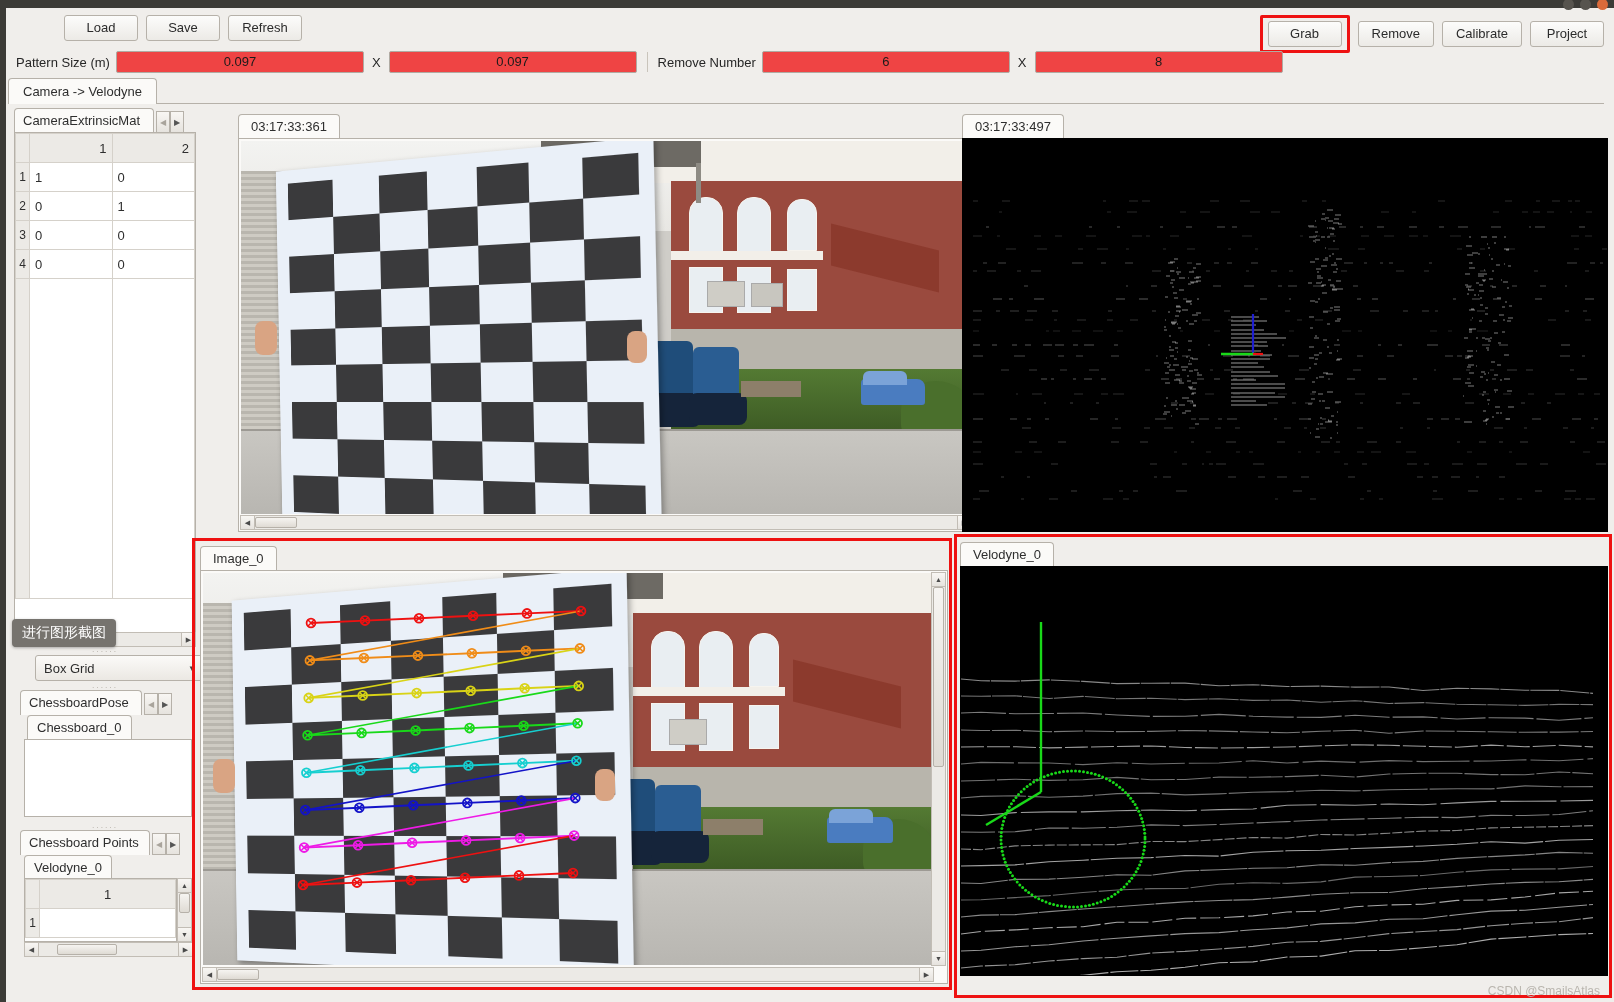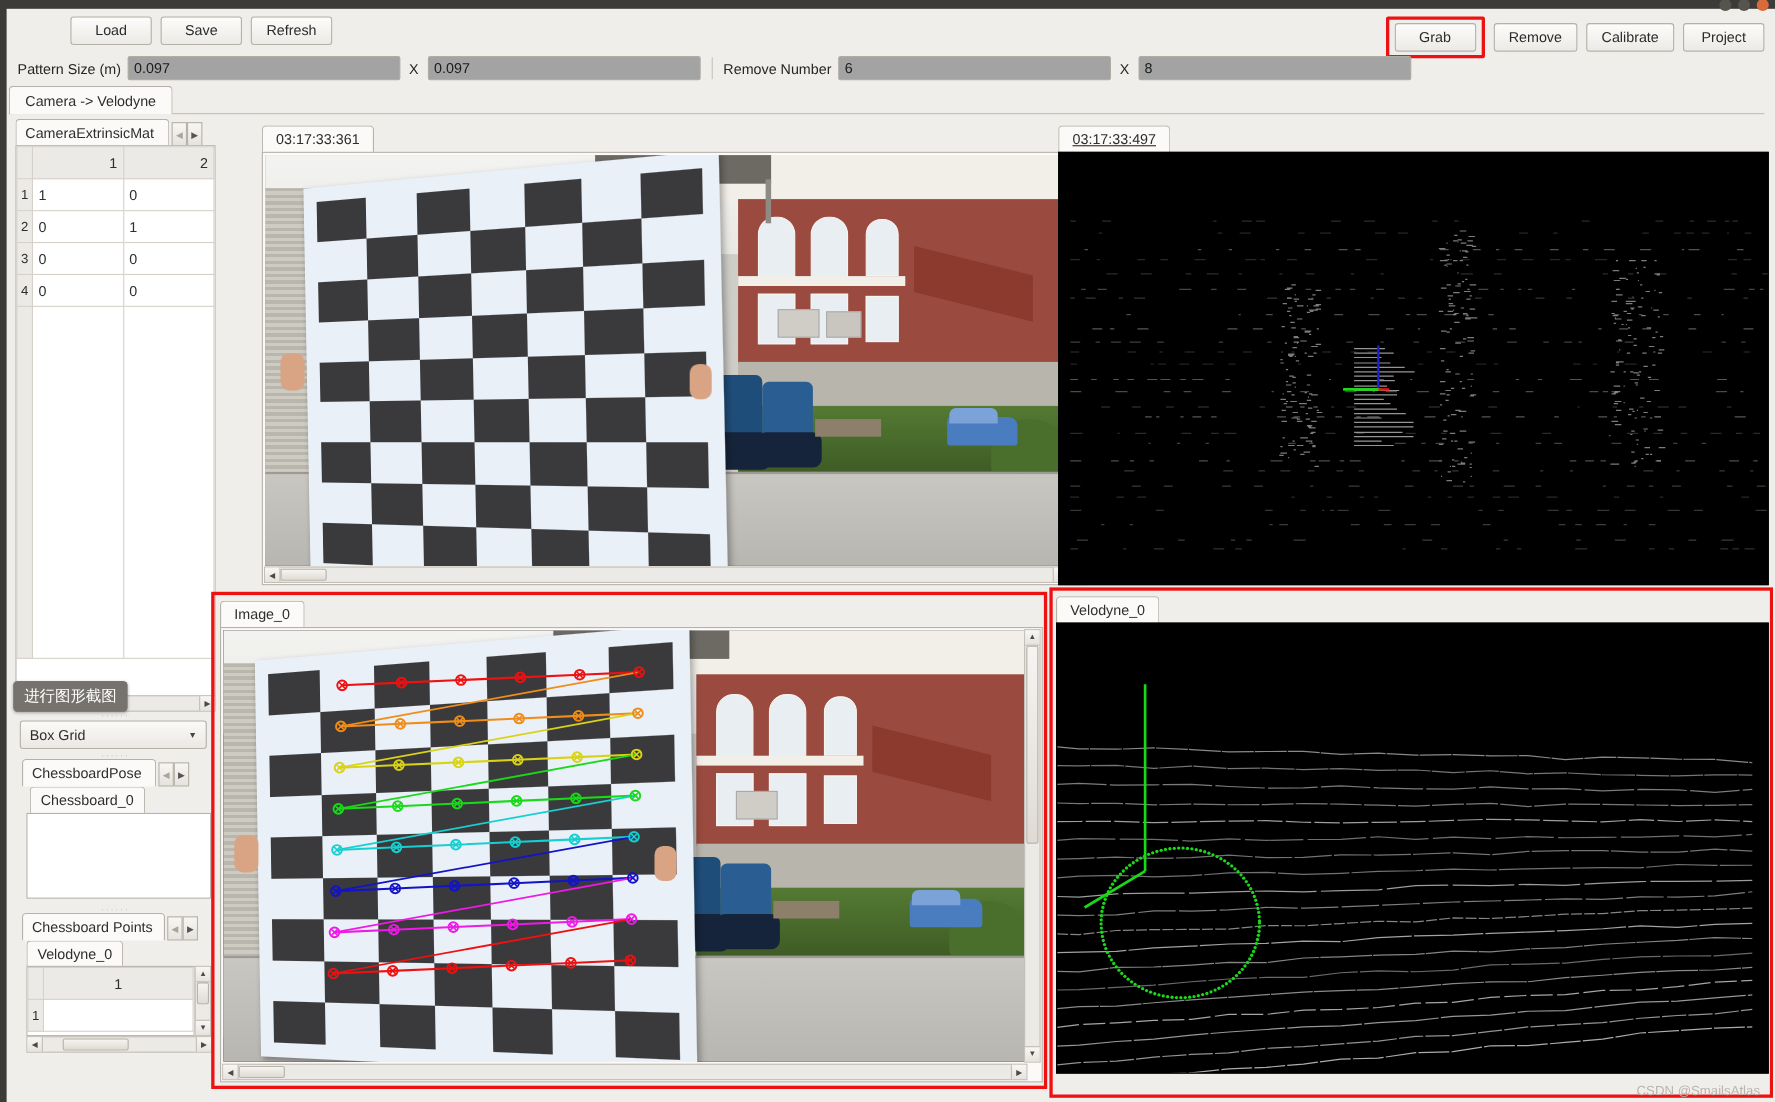--- a/index.html
+++ b/index.html
@@ -61,29 +61,30 @@
   }
 
   
   .paramrow {
     position: absolute; left: 6px; top: 48px; width: 1608px; height: 28px;
     display: flex; align-items: center; padding-left: 10px;
   }
   .plabel { font-size: 13px; color: #262626; margin-right: 6px; white-space: nowrap; }
   .pfield {
     height: 22px;
-    background: #a3a3a3;
+    background: #ef4444;
     border: 1px solid #b0aba3;
     border-radius: 2px;
     padding: 0 5px;
     font-size: 13px;
     line-height: 20px;
     color: #1b1b1b;
     overflow: hidden;
     white-space: nowrap;
+    text-align: center;
   }
   .pf-a { width: 248px; }
   .pf-b { width: 248px; }
   .pf-c { width: 248px; }
   .pf-d { width: 248px; }
   .xsep { margin: 0 8px; font-size: 13px; color: #262626; }
   .vdiv { width: 1px; height: 20px; background: #c9c4bb; margin: 0 10px; }
 
   
   .maintabbar {
@@ -402,21 +403,21 @@
     <div class="hscroll" style="left:0; top:524px; width:182px;">
       <div class="sb-arrow">◀</div>
       <div class="track">
         <div class="thumb" style="left:0; width:46px;"></div>
       </div>
       <div class="sb-arrow r">▶</div>
     </div>
 
     <div class="splitter-h" style="left:0; top:540px; width:182px;">······</div>
 
-    <div class="combo" style="left:4px; top:547px; width:170px;">
+    <div class="combo" style="left:21px; top:547px; width:170px;">
       <span class="cb-label">Box Grid</span>
       <span class="cb-arrow">▼</span>
     </div>
 
     <div class="splitter-h" style="left:0; top:576px; width:182px;">······</div>
 
     <div class="subgroup" style="left:6px; top:582px; width:176px; height:132px;">
       <div class="grp-titlebar">
         <div class="grp-tab" style="width:122px">ChessboardPose</div>
         <div class="arrbtns">
@@ -576,21 +577,21 @@
       <div class="hscroll" style="left:1px; bottom:1px; width:732px;">
         <div class="sb-arrow">◀</div>
         <div class="track">
           <div class="thumb" style="left:0; width:42px;"></div>
         </div>
         <div class="sb-arrow r">▶</div>
       </div>
     </div>
   </div>
 
-  <div class="viewpanel" style="left:962px; top:114px; width:598px; height:418px;text-decoration:underline;">
+  <div class="viewpanel" style="left:962px; top:114px; width:598px; height:418px;">
     <div class="view-tabbar">
       <div class="view-tab">03:17:33:497</div>
     </div>
     <div class="view-frame" style="left:0; top:24px; width:646px; height:394px; background:#000; border-color:#000;">
       <div class="canvas-clip" style="left:0; top:0; width:646px; height:394px;">
         <div class="lidar-bg"></div>
         <svg width="646" height="394" viewBox="0 0 646 394" style="position:absolute;left:0;top:0">
           <g id="cloudTop" stroke="#cfcfcf" stroke-width="1.1" fill="none" opacity="0.8">
               <path d="M10 62h5 M39 62h8 M140 62h3 M166 62h9 M179 62h8 M247 62h9 M277 62h10 M339 62h5 M359 62h4 M475 62h7 M542 62h7 M573 62h4 M589 62h8 M605 62h4 M612 62h5 " opacity="0.27"></path>
               <path d="M36 73h3 M144 73h4 M164 73h10 M217 73h6 M237 73h10 M287 73h10 M308 73h9 M418 73h8 M449 73h4 M530 73h6 M559 73h6 M570 73h7 M584 73h7 M607 73h2 M623 73h6 " opacity="0.24"></path>

